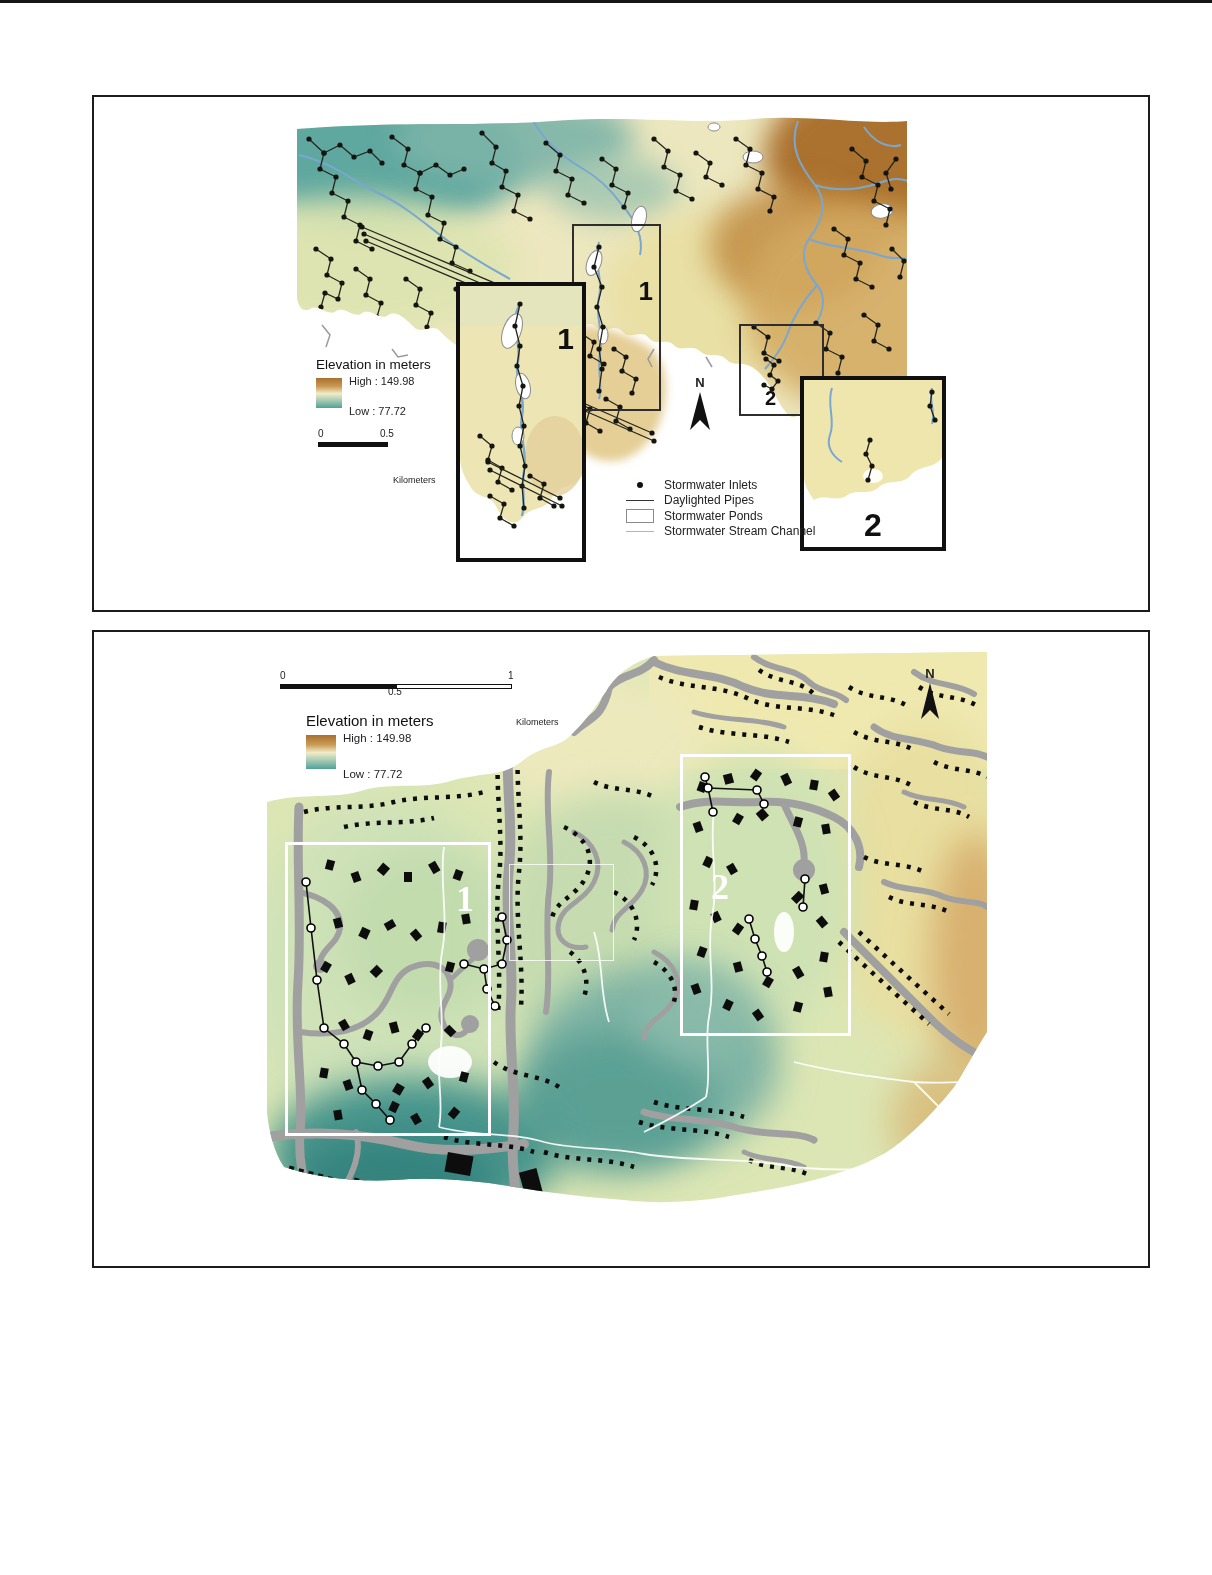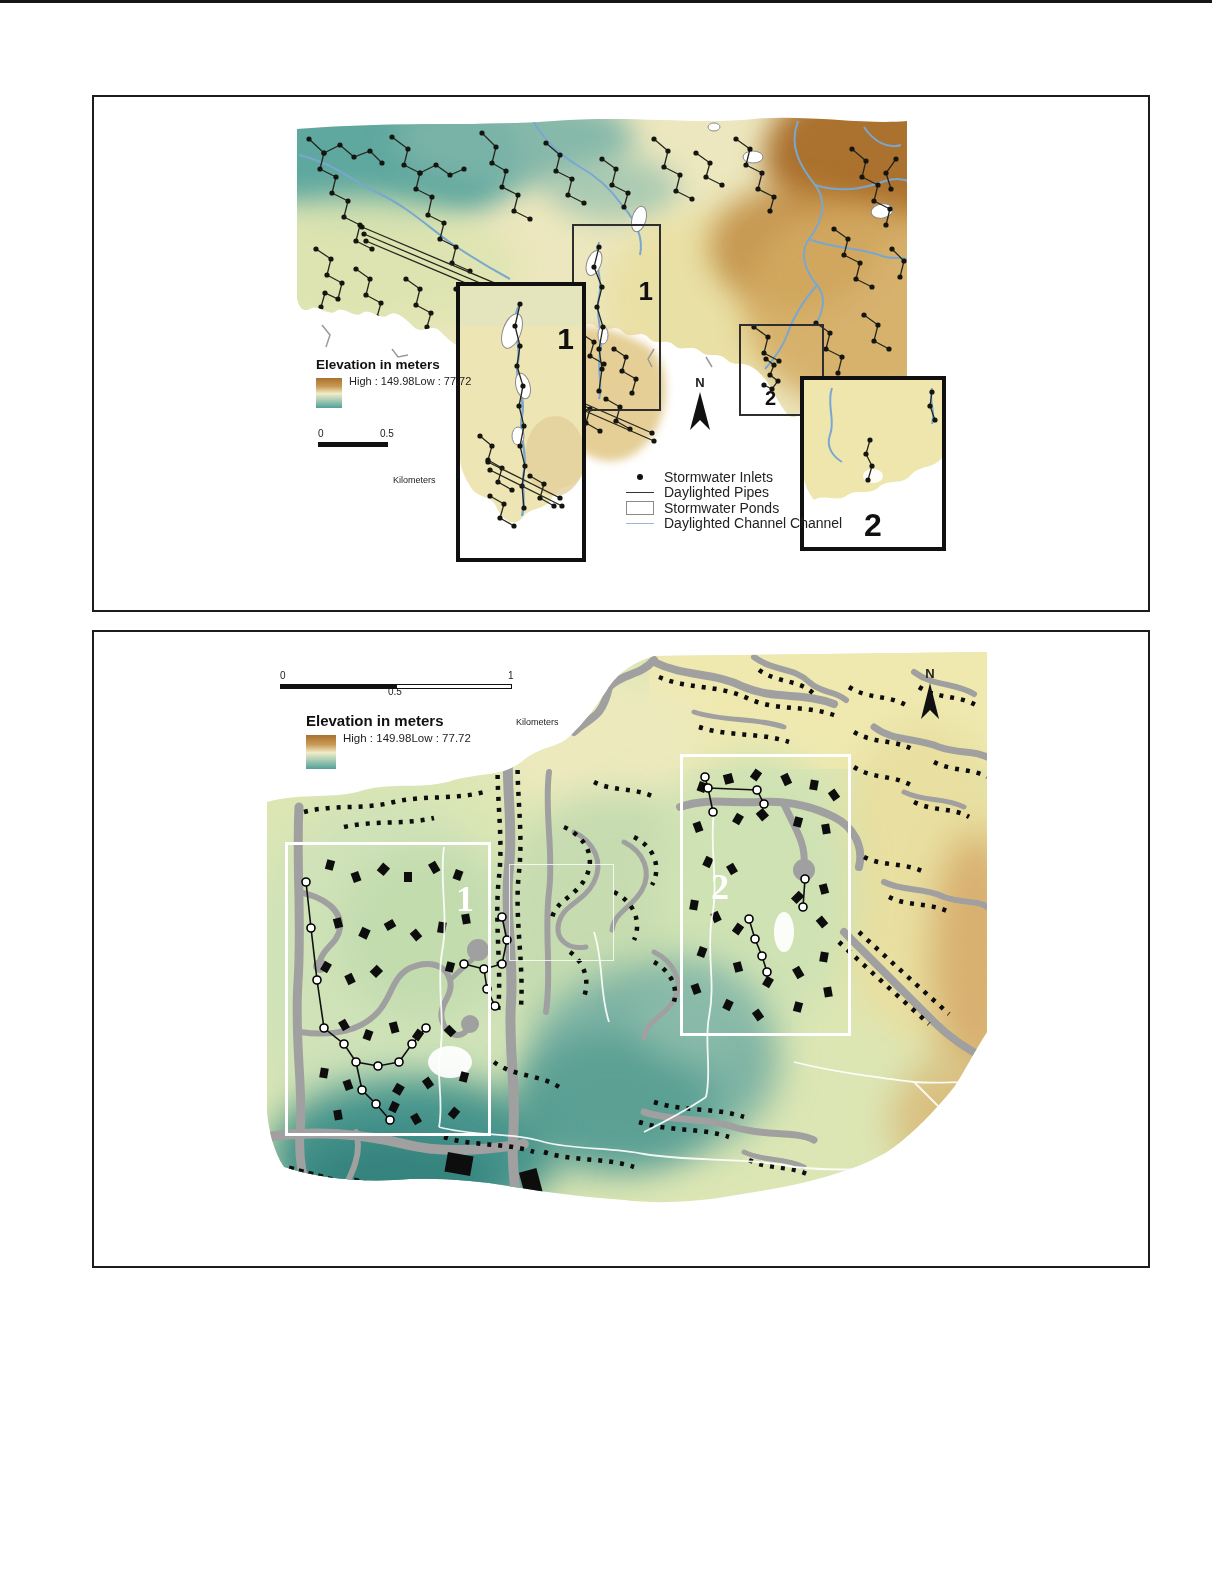--- a/index.html
+++ b/index.html
@@ -14,41 +14,41 @@
   
   .area-box{position:absolute;border:2.5px solid #2e2e2e;}
   .inset-box{position:absolute;border:4px solid #101010;background:#ffffff;}
   .wbox{position:absolute;border:3px solid #ffffff;}
   .wbox-thin{position:absolute;border:1.5px solid rgba(255,255,255,0.78);}
   .boxnum{position:absolute;font-weight:bold;color:#101010;line-height:1;}
   .boxnum-w{position:absolute;font-family:"Liberation Serif", serif;font-weight:bold;color:#ffffff;line-height:1;}
 
   
   .elevleg{position:absolute;}
-  .elevleg .title{font-weight:bold;font-size:13.5px;color:#111;}
+  .elevleg .title{font-weight:normal;font-size:13.5px;color:#111;}
   .elevleg .row{display:flex;margin-top:3px;}
   .swatch{width:26px;height:30px;margin-top:3px;
      background:linear-gradient(180deg,#a9702e 0%,#c99a55 28%,#f0ecc8 52%,#a7ccb4 74%,#52a09a 100%);}
-  .hl{display:flex;flex-direction:row;justify-content:space-between;height:42px;margin-left:7px;
+  .hl{display:flex;flex-direction:column;justify-content:space-between;height:42px;margin-left:7px;
       font-size:11px;color:#222;}
 
   
   .scalebar{position:absolute;font-size:10px;color:#222;}
   .sb-lab{position:absolute;top:0;}
   .sb-bar{position:absolute;top:14px;height:5px;background:#111;}
   .sb-bar2a{position:absolute;top:14px;height:5px;background:#111;}
   .sb-bar2b{position:absolute;top:14px;height:5px;background:#fff;border:1px solid #111;box-sizing:border-box;}
   .sb-unit{position:absolute;top:12px;font-size:9px;color:#222;margin-top:35px;}
 
   
   .north{position:absolute;text-align:center;width:28px;}
   .north .nlab{font-size:13px;color:#222;font-weight:bold;}
 
   
-  .featleg{position:absolute;font-size:14px;color:#222;}
+  .featleg{position:absolute;font-size:12px;color:#222;margin-top:8px;}
   .featrow{display:flex;align-items:center;height:15.5px;}
   .sym{width:36px;display:flex;justify-content:center;align-items:center;margin-right:6px;}
   .dot{width:6px;height:6px;border-radius:50%;background:#111;}
   .lin{width:28px;height:0;border-top:1.6px solid #333;}
   .linb{width:28px;height:0;border-top:1.8px solid #9db6dc;}
   .pond{width:26px;height:12px;background:#fff;border:1.4px solid #8a8a8a;}
 </style>
 </head>
 <body>
 
@@ -257,21 +257,21 @@
       <div class="featrow">
         <span class="sym">
             <span class="pond"></span>
           </span>
         <span>Stormwater Ponds</span>
       </div>
       <div class="featrow">
         <span class="sym">
             <span class="linb"></span>
           </span>
-        <span>Daylighted Channel Channel</span>
+        <span>Stormwater Stream Channel</span>
       </div>
     </div>
   </section>
 
   <section class="figure fig2">
     <svg class="map-art" viewBox="0 0 1054 634">
       <defs>
         <filter id="blurC" x="-40%" y="-40%" width="180%" height="180%">
             <feGaussianBlur stdDeviation="18"></feGaussianBlur>
           </filter>

